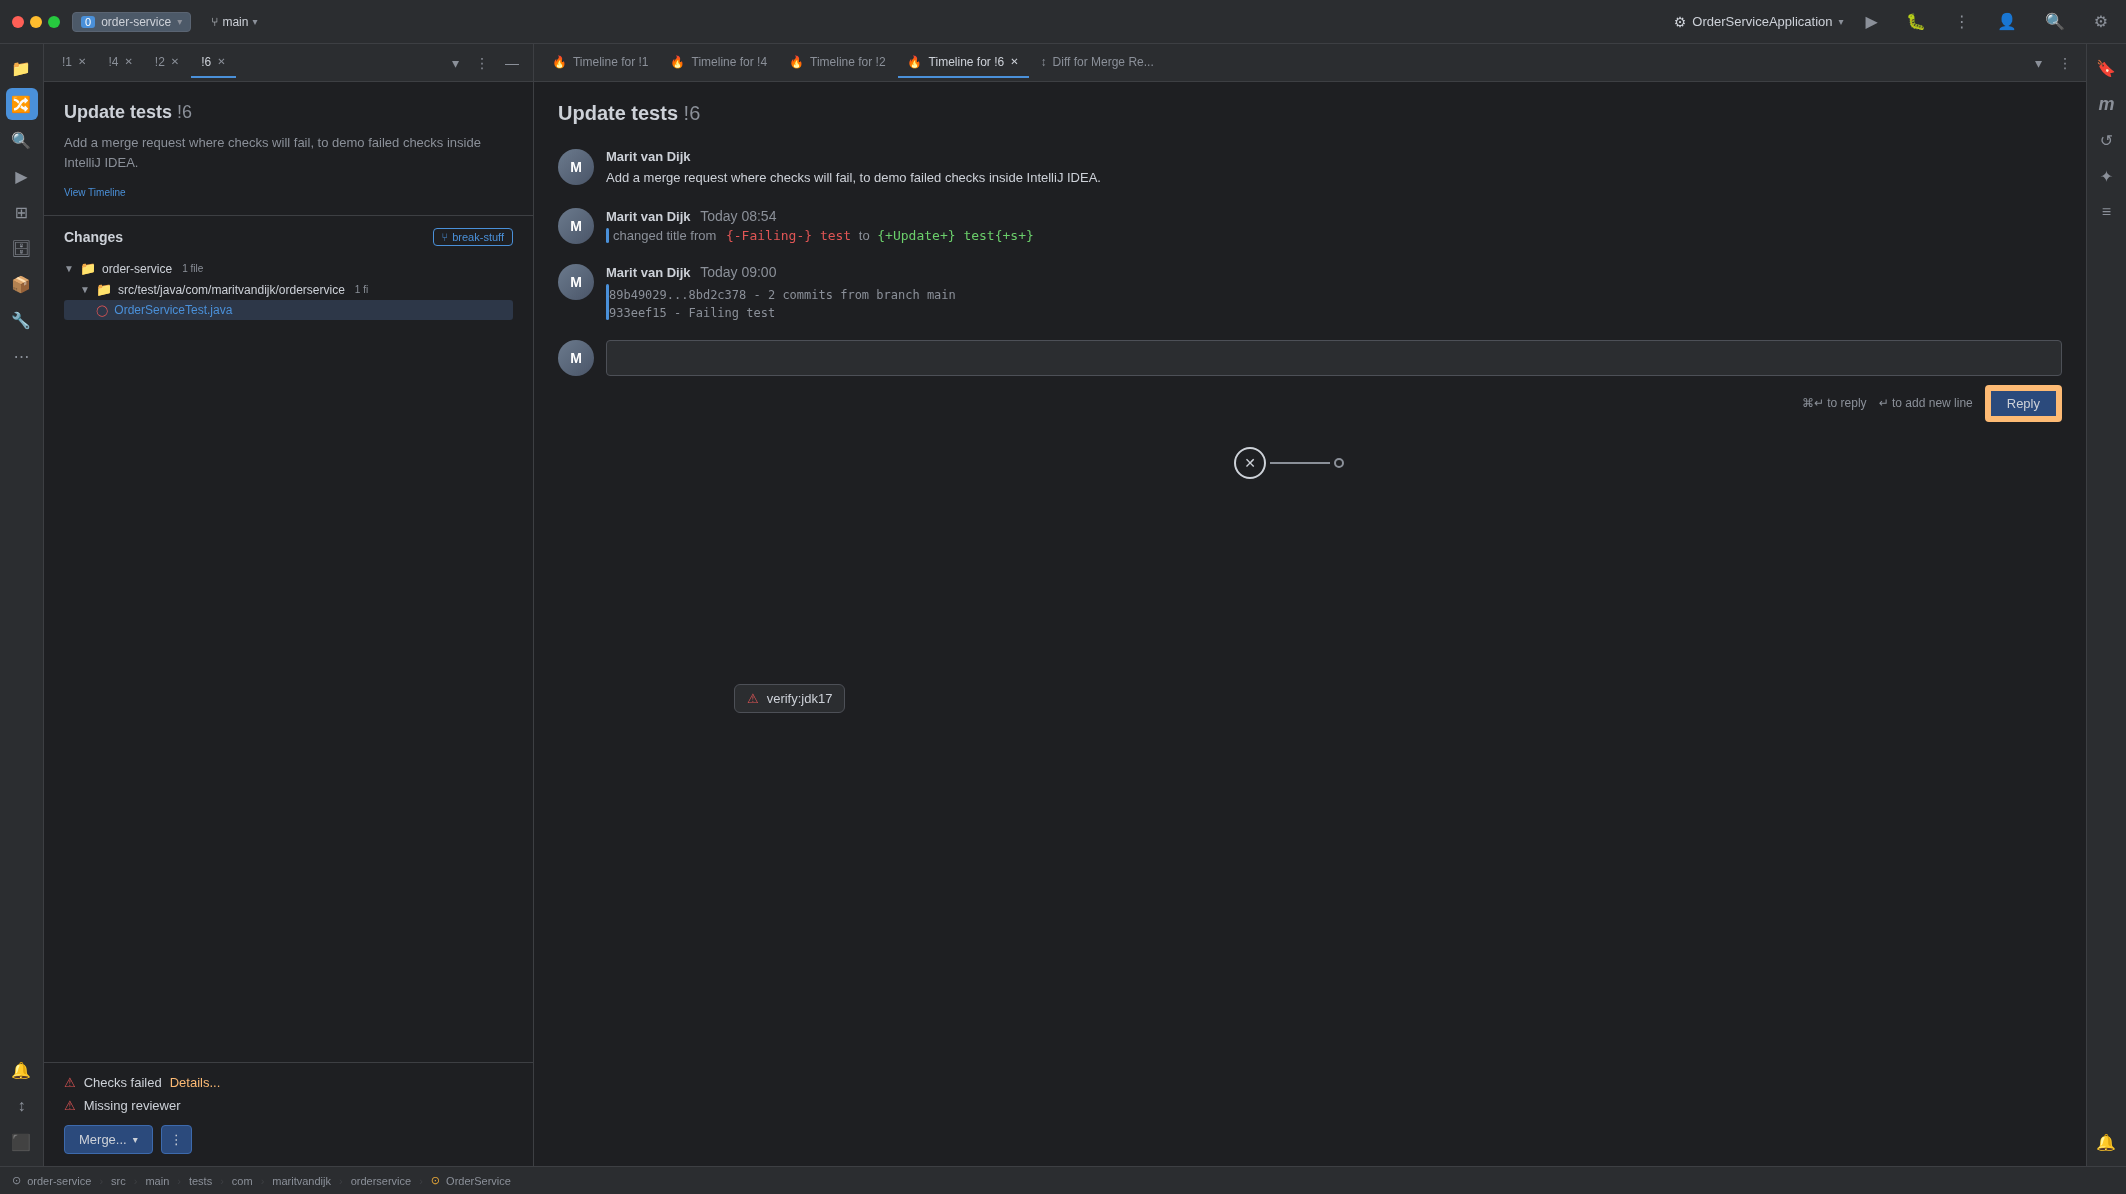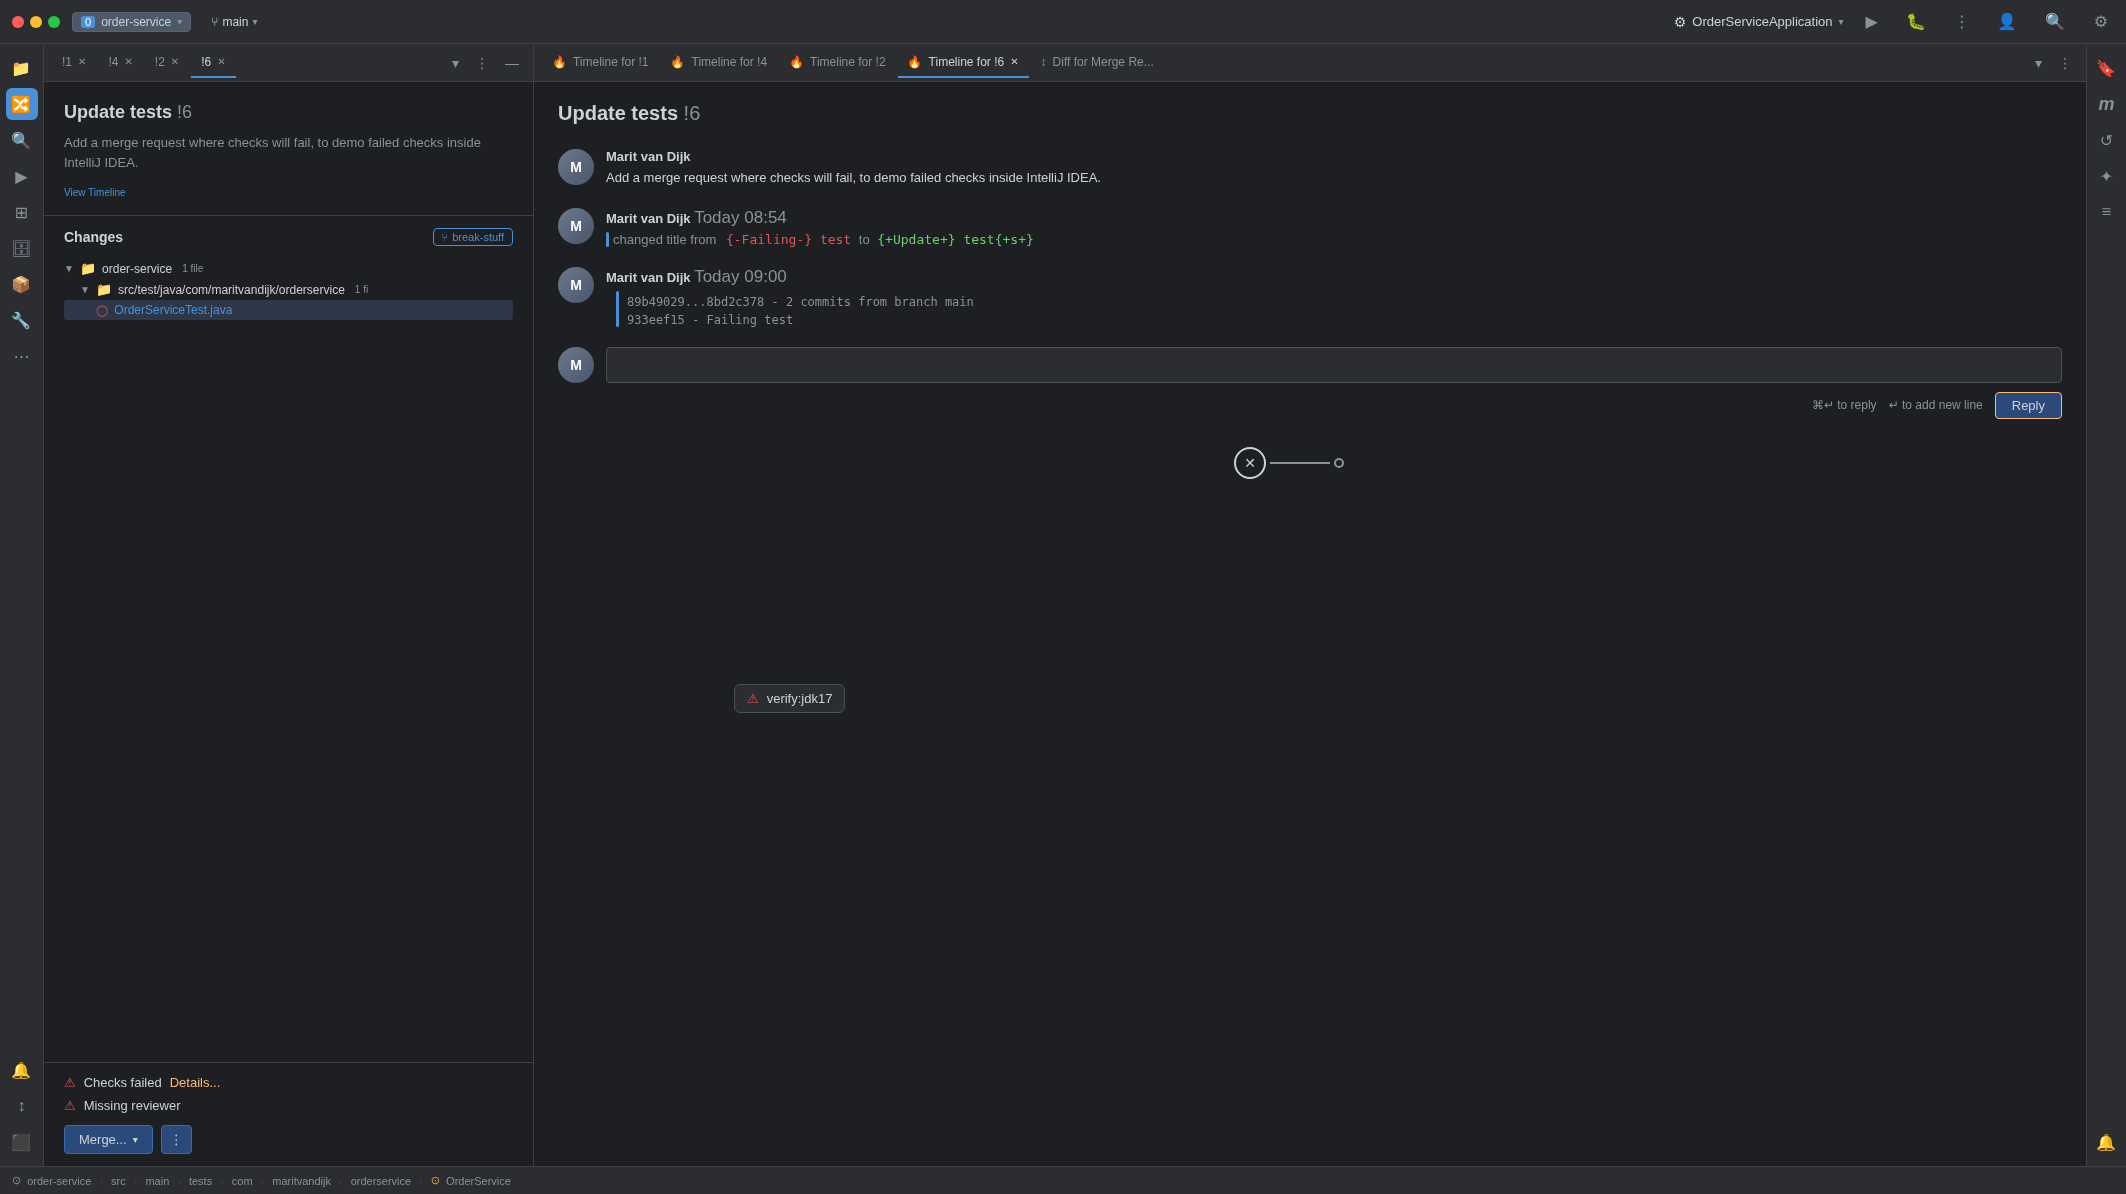--- a/index.html
+++ b/index.html
@@ -345,23 +345,23 @@
       overflow: hidden;
     }
     .entry-body { flex: 1; }
     .entry-author {
       font-size: 13px;
       font-weight: 600;
       color: #cdd1d8;
       margin-bottom: 4px;
     }
     .entry-time {
-      font-size: 17px;
-      color: #8b9099;
-      margin-left: 0;
+      font-size: 14px;
+      color: #8b9099;
+      margin-left: 6px;
       font-weight: 400;
     }
     .entry-text {
       font-size: 13px;
       color: #cdd1d8;
       line-height: 1.5;
     }
     .commit-line {
       font-size: 12px;
       color: #8b9099;
@@ -393,21 +393,21 @@
     .comment-actions {
       display: flex;
       align-items: center;
       justify-content: flex-end;
       gap: 12px;
       margin-top: 6px;
     }
     .comment-hint { font-size: 12px; color: #8b9099; }
     .reply-btn {
       background: #2b4a7c;
-      border: 1px solid #fdba74;
+      border: 6px solid #fdba74;
       color: #cdd1d8;
       padding: 5px 16px;
       border-radius: 4px;
       font-size: 13px;
       cursor: pointer;
     }
 
     
     .drag-indicator {
       position: absolute;
@@ -668,21 +668,21 @@
         </div>
       </div>
 
       <div class="timeline-entry">
         <div class="avatar">M</div>
         <div class="entry-body">
           <div class="entry-author">
             <span>Marit van Dijk</span>
             <span class="entry-time">Today 09:00</span>
           </div>
-          <div style="display:flex;gap:8px;margin-left:10px;">
+          <div style="display:flex;gap:0;">
             <div style="width:3px;background:#4a90d9;border-radius:2px;flex-shrink:0;"></div>
             <div>
               <div class="commit-line">89b49029...8bd2c378 - 2 commits from branch main</div>
               <div class="commit-line">933eef15 - Failing test</div>
             </div>
           </div>
         </div>
       </div>
 
       <div class="comment-area">

